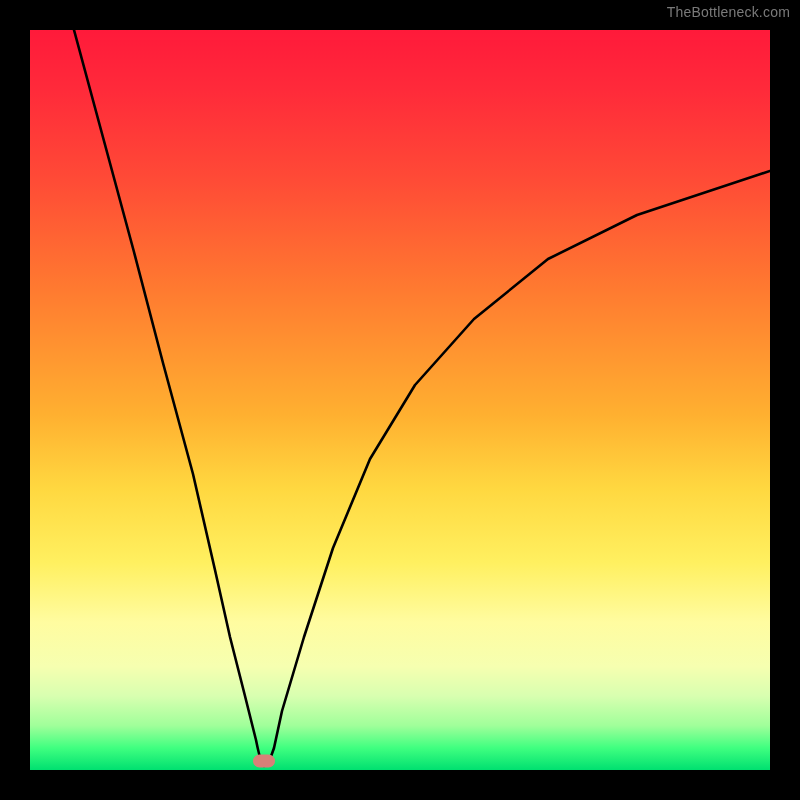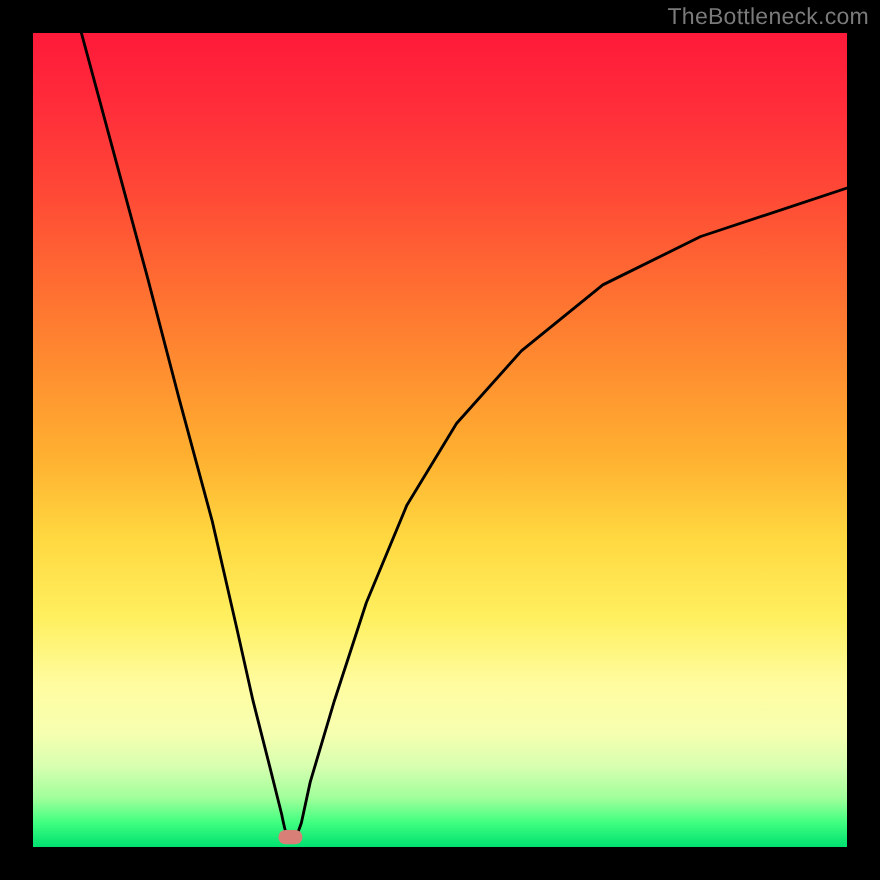--- a/index.html
+++ b/index.html
@@ -46,21 +46,21 @@
     height: 13px;
     background: #d88078;
     border-radius: 7px;
     transform: translate(-50%, -50%);
   }
   .watermark {
     position: absolute;
     top: 4px;
     right: 10px;
     color: #7a7a7a;
-    font-size: 21px;
+    font-size: 14px;
     font-weight: 500;
     letter-spacing: 0.2px;
   }
 </style>
 </head>
 <body>
 
 <div class="plot-area">
   <svg class="curve" viewBox="0 0 740 740" preserveAspectRatio="none">
     <path d="M 44 0

